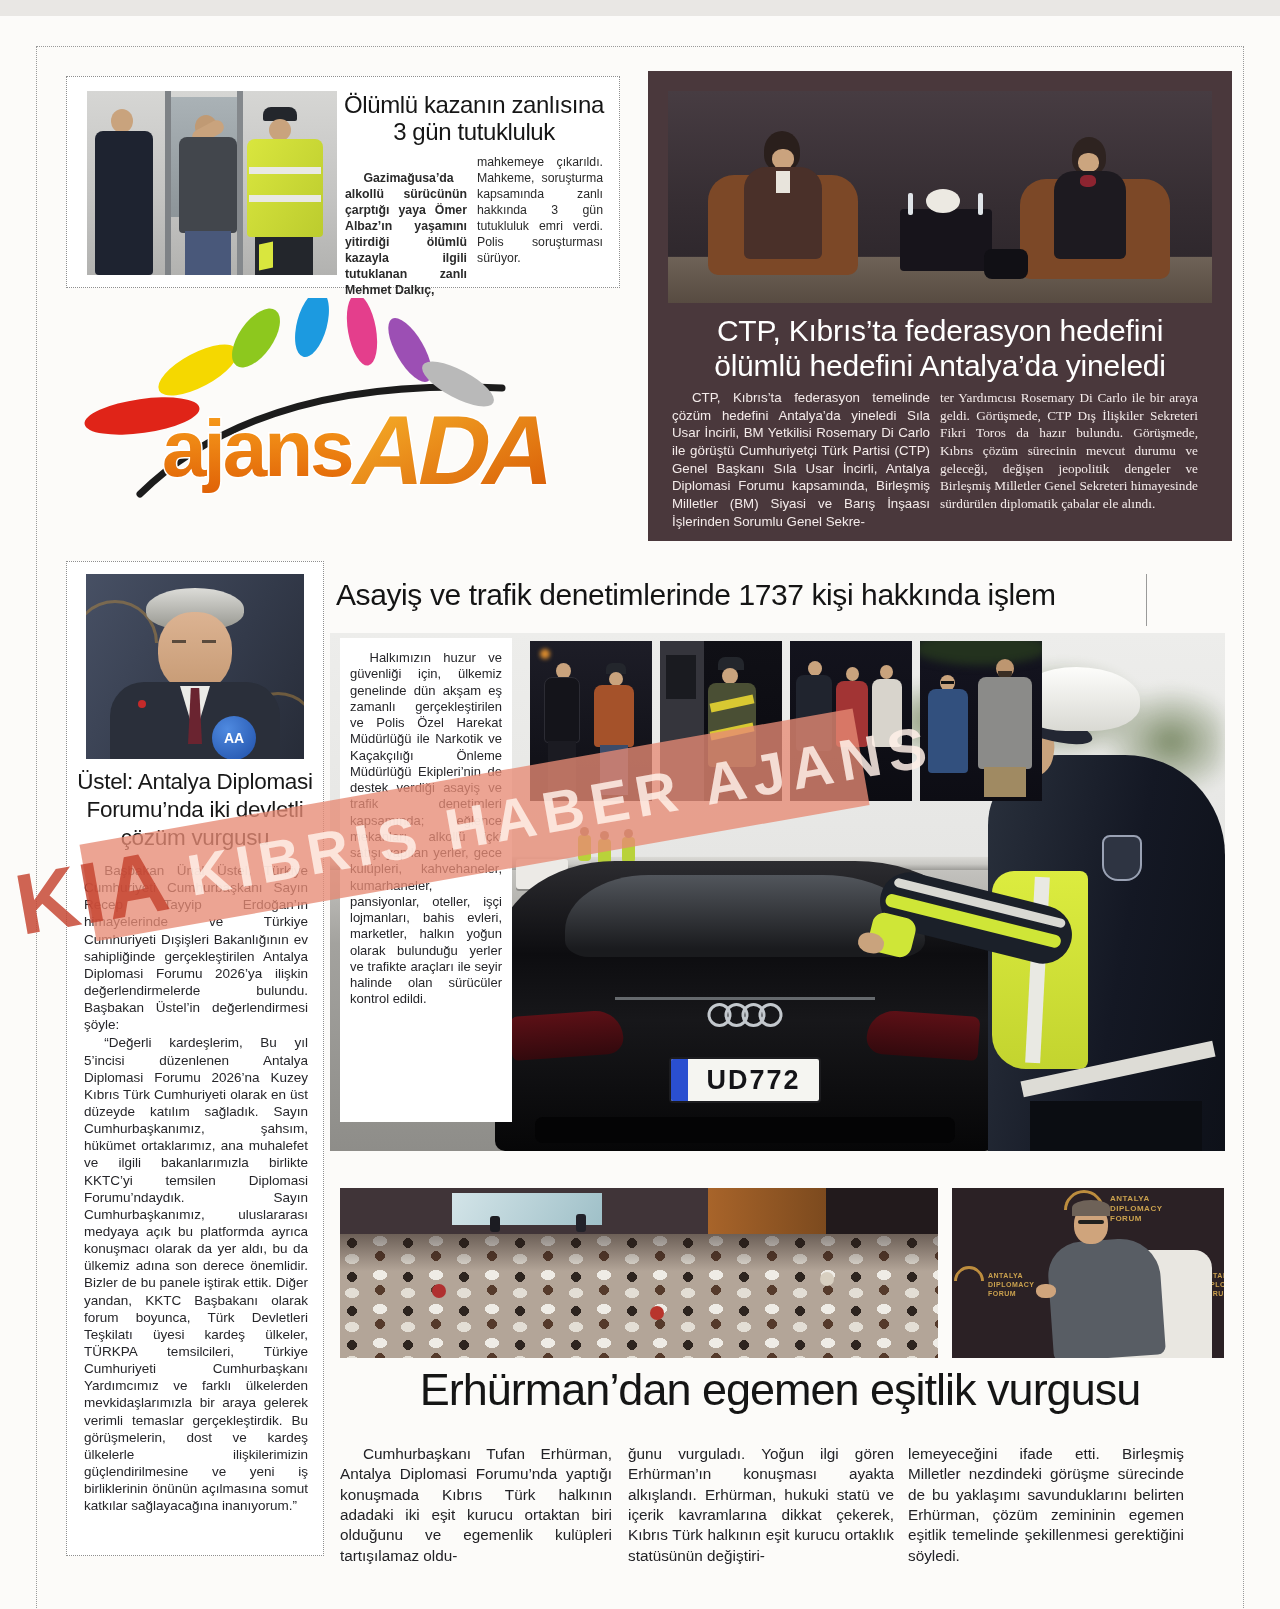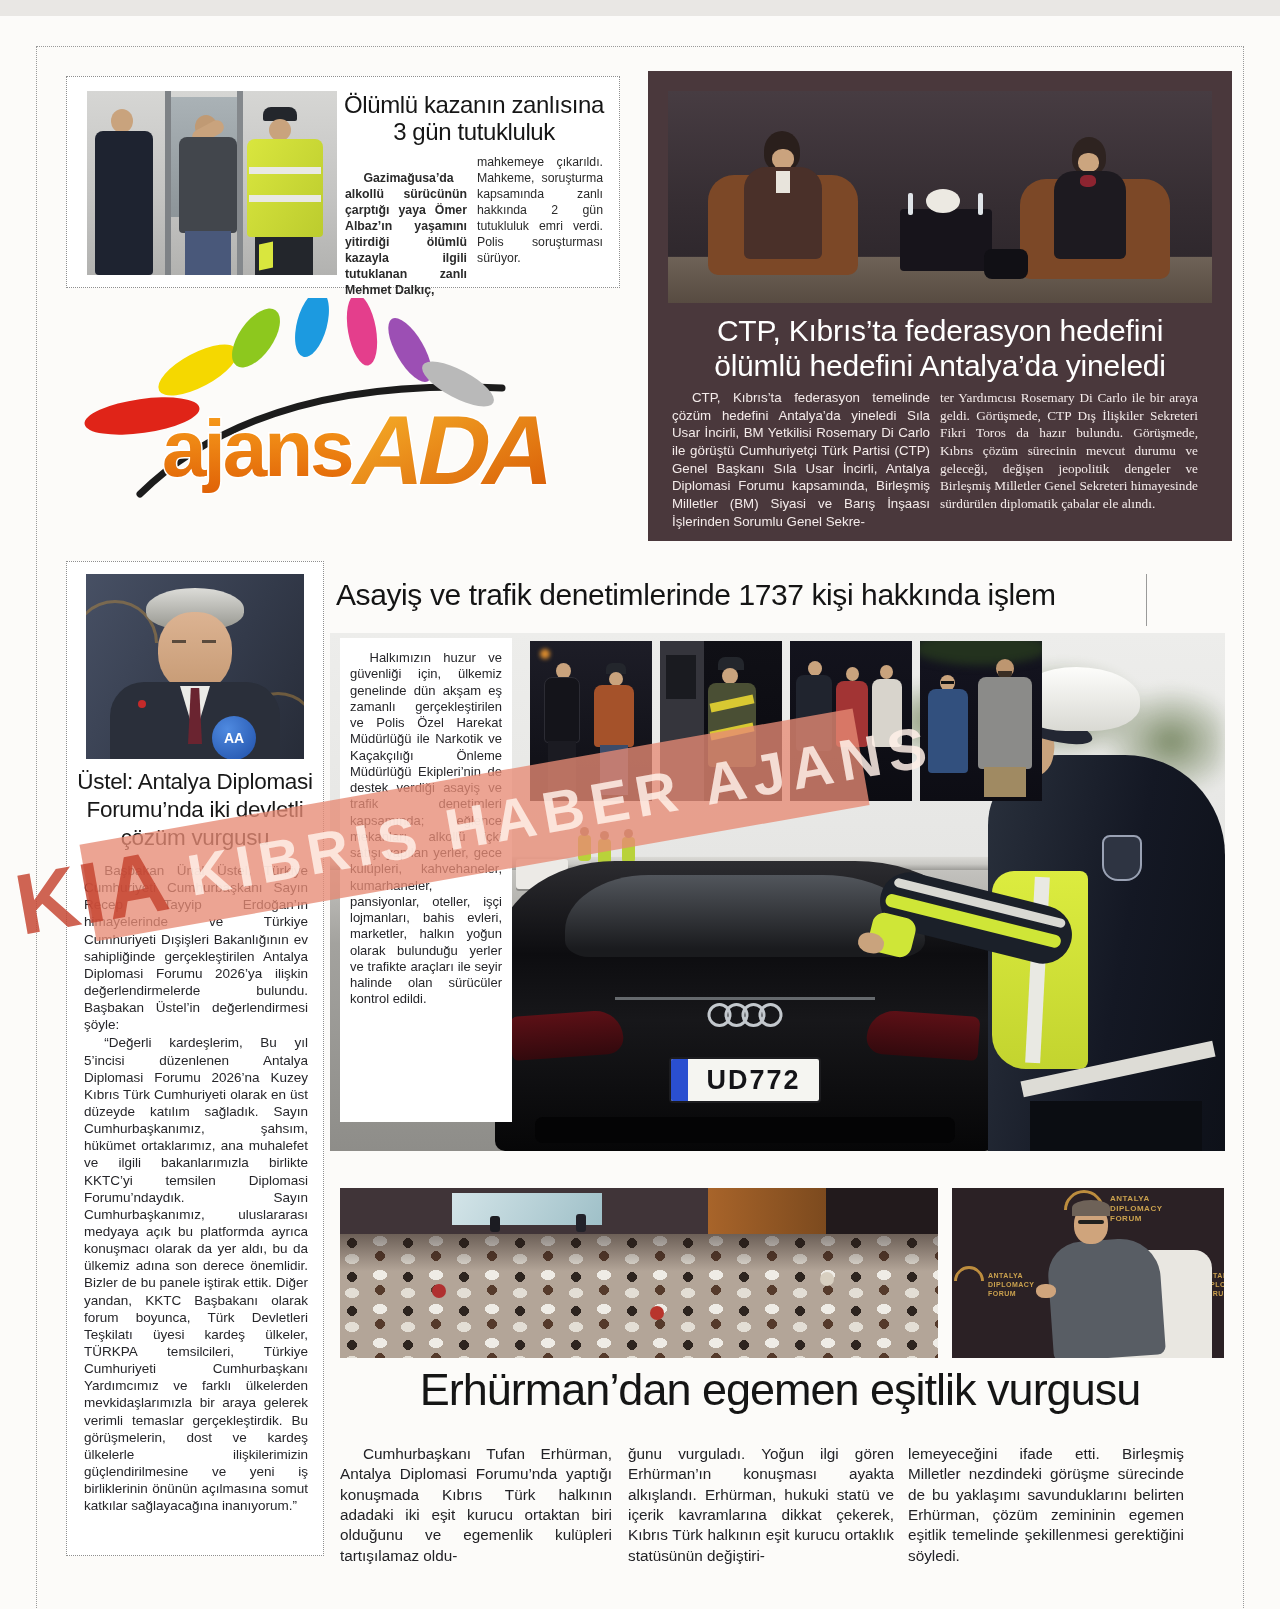--- a/index.html
+++ b/index.html
@@ -189,21 +189,21 @@
       <div class="abs" style="left:176px;top:16px;width:34px;height:14px;background:#23262c;border-radius:8px 8px 2px 2px;"></div>
       <div class="head" style="left:182px;top:28px;width:22px;height:22px;"></div>
       <div class="torso" style="left:160px;top:48px;width:76px;height:98px;background:linear-gradient(120deg,#d9e63e,#bccc2e);"></div>
       <div class="abs" style="left:162px;top:76px;width:72px;height:7px;background:#e9e9e3;"></div>
       <div class="abs" style="left:162px;top:104px;width:72px;height:7px;background:#e9e9e3;"></div>
       <div class="abs" style="left:168px;top:146px;width:58px;height:38px;background:#23262c;"></div>
       <div class="abs" style="left:172px;top:152px;width:14px;height:26px;background:#d9e63e;transform:skewY(-12deg);"></div>
     </div>
     <div id="accident-headline" class="abs">Ölümlü kazanın zanlısına 3 gün tutukluluk</div>
     <div id="accident-col1" class="abs tiny-col indent">Gazimağusa’da alkollü sürücünün çarptığı yaya Ömer Albaz’ın yaşamını yitirdiği ölümlü kazayla ilgili tutuklanan zanlı Mehmet Dalkıç,</div>
-    <div id="accident-col2" class="abs tiny-col">mahkemeye çıkarıldı. Mahkeme, soruşturma kapsamında zanlı hakkında 2 gün tutukluluk emri verdi. Polis soruşturması sürüyor.</div>
+    <div id="accident-col2" class="abs tiny-col">mahkemeye çıkarıldı. Mahkeme, soruşturma kapsamında zanlı hakkında 3 gün tutukluluk emri verdi. Polis soruşturması sürüyor.</div>
   </div>
 
   <svg id="masthead" class="abs" viewBox="0 0 560 200">
     <defs>
       <linearGradient id="gOr" x1="0" y1="0" x2="0" y2="1">
         <stop offset="0" stop-color="#f9a21e"></stop>
           <stop offset="1" stop-color="#e06207"></stop>
       </linearGradient>
       <linearGradient id="gAda" x1="0" y1="0" x2="1" y2="1">
         <stop offset="0" stop-color="#f7b32a"></stop>

